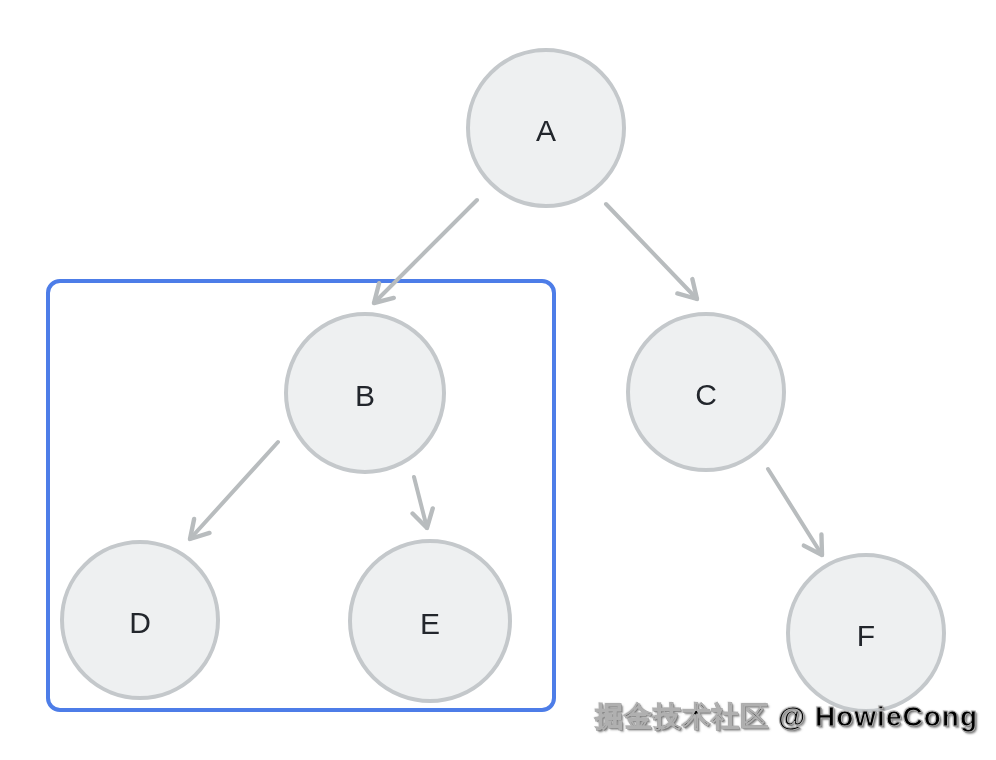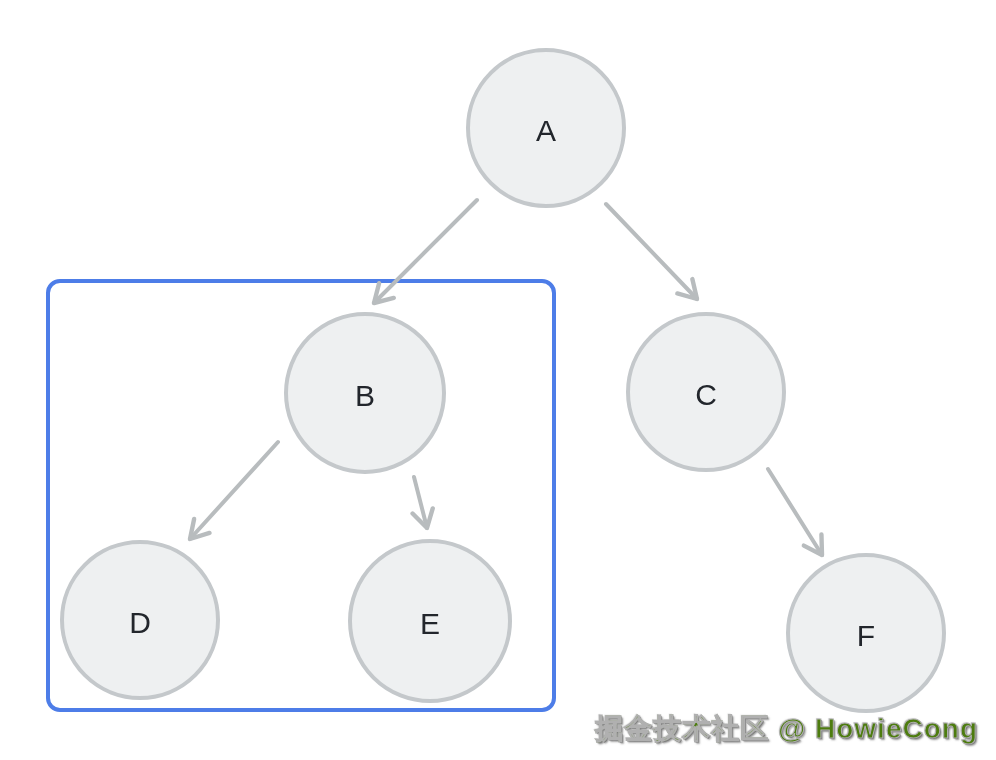--- a/index.html
+++ b/index.html
@@ -20,25 +20,25 @@
     left: 0;
     top: 0;
   }
   .node-label {
     font-family: "Liberation Sans", "DejaVu Sans", sans-serif;
     font-size: 30px;
   }
   .watermark {
     position: absolute;
     right: 18px;
-    bottom: 12px;
+    bottom: 24px;
     font-size: 28px;
     font-weight: 700;
     letter-spacing: 1px;
-    color: #4d7c0f;
+    color: #000000;
     -webkit-text-stroke: 1px #b0b0b0;
     text-shadow:
       2px 2px 2px rgba(110,110,110,0.75),
       -1px -1px 1px rgba(190,190,190,0.55),
       1px 1px 0 rgba(140,140,140,0.9);
     white-space: nowrap;
     user-select: none;
     z-index: 5;
   }
 </style>

